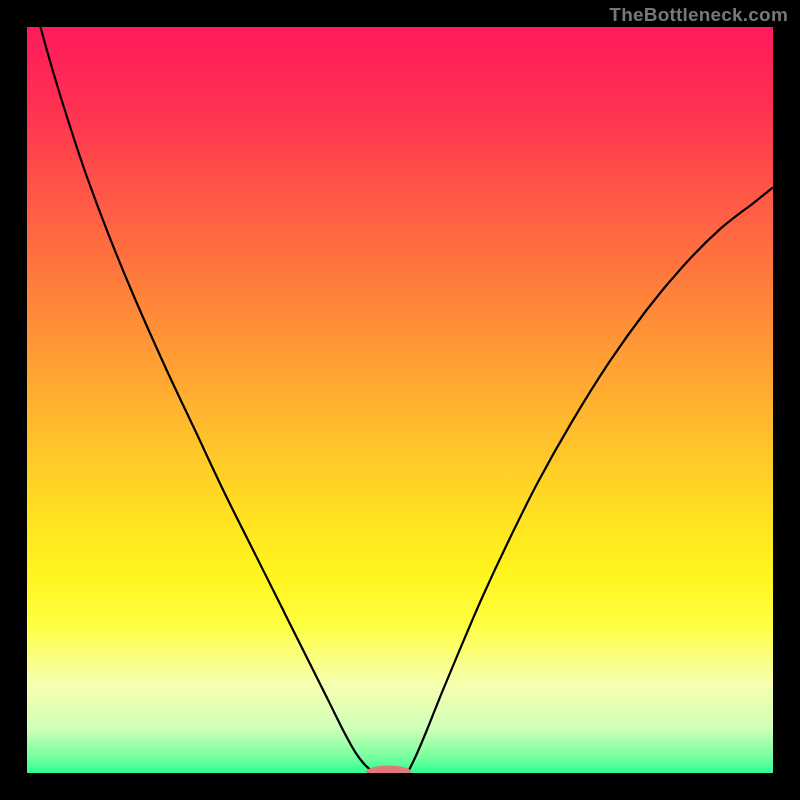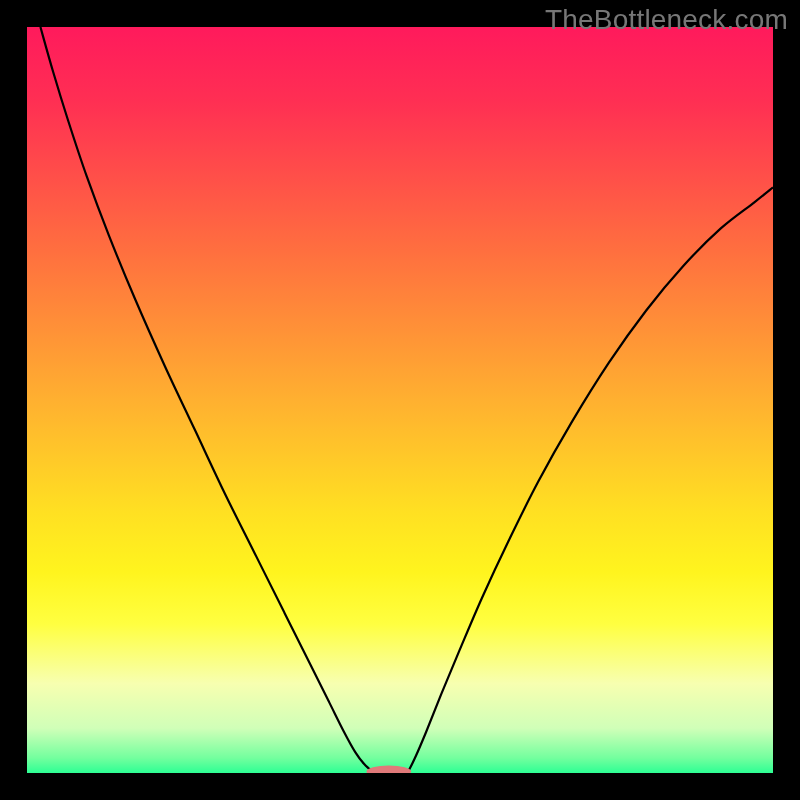--- a/index.html
+++ b/index.html
@@ -20,22 +20,22 @@
     top: 0;
     width: 800px;
     height: 800px;
     background: #000;
   }
   .watermark {
     position: absolute;
     top: 4px;
     right: 12px;
     color: #777;
-    font-size: 28px;
-    font-weight: 400;
+    font-size: 19px;
+    font-weight: 700;
     letter-spacing: 0.2px;
     z-index: 10;
   }
   svg.plot {
     position: absolute;
     left: 27px;
     top: 27px;
     width: 746px;
     height: 746px;
     display: block;

